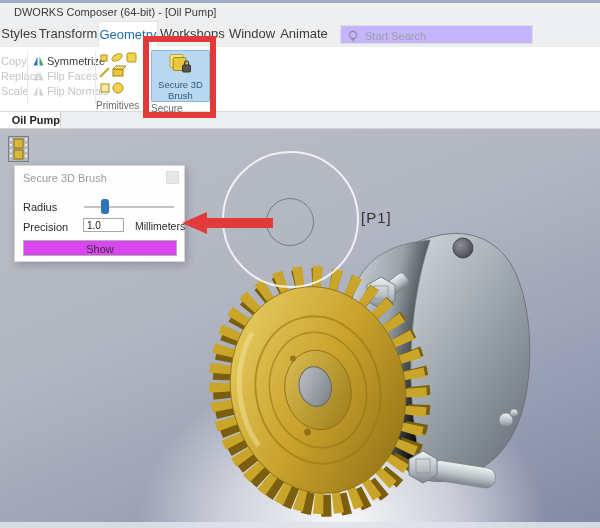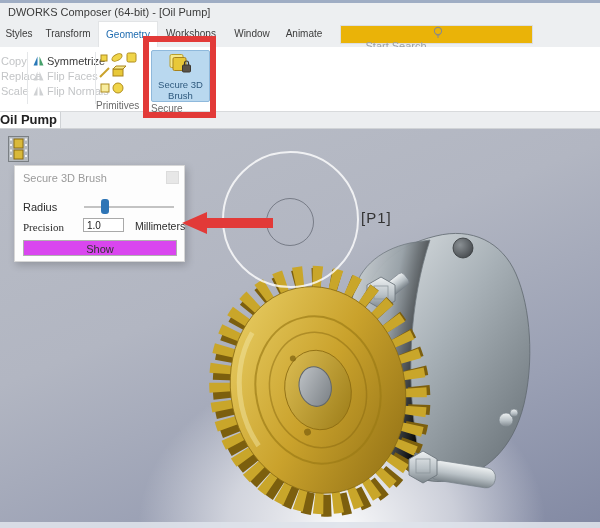--- a/index.html
+++ b/index.html
@@ -1,27 +1,27 @@
 <!DOCTYPE html>
 <html><head>
 <meta charset="utf-8">
 <style>
   html,body{margin:0;padding:0;}
   body{width:600px;height:528px;font-family:"Liberation Sans",sans-serif;background:#fff;overflow:hidden;}
   .app{position:relative;width:600px;height:528px;background:#fff;border-right:1px solid #c9cdd2;box-sizing:border-box;}
 
   
   .topstrip{position:absolute;left:0;top:0;width:600px;height:3px;background:#9fadc4;}
-  .titlebar{position:absolute;left:0;top:3px;width:600px;height:18px;background:#edeff1;font-size:11px;color:#3a3a3a;line-height:18px;padding-left:8px;box-sizing:border-box;white-space:nowrap;}
+  .titlebar{position:absolute;left:0;top:3px;width:600px;height:18px;background:#edeff1;font-size:11px;color:#3a3a3a;line-height:18px;padding-left:14px;box-sizing:border-box;white-space:nowrap;}
 
   
   .tabrow{position:absolute;left:0;top:21px;width:600px;height:26px;background:#edeff1;}
-  .rtab{position:absolute;top:0;height:26px;line-height:26px;text-align:center;font-size:10px;color:#3c3c3c;cursor:default;}
+  .rtab{position:absolute;top:0;height:26px;line-height:26px;text-align:center;font-size:13px;color:#3c3c3c;cursor:default;}
   .rtab.active{background:#ffffff;color:#1f6cb0;border:1px solid #e2e4e6;border-bottom:none;box-sizing:border-box;}
-  .search{position:absolute;left:340px;top:4px;width:193px;height:19px;background:#eab308;border:1px solid #dcdee0;box-sizing:border-box;display:flex;align-items:center;flex-direction:column;}
+  .search{position:absolute;left:340px;top:4px;width:193px;height:19px;background:#c4b5fd;border:1px solid #dcdee0;box-sizing:border-box;display:flex;align-items:flex-end;}
   .search svg{margin:0 4px 0 6px;flex:0 0 auto;}
   .search input{border:none;outline:none;flex:1;font-size:11px;color:#555;font-family:"Liberation Sans",sans-serif;background:transparent;min-width:0;}
   .search input::placeholder{color:#9aa0a6;}
 
   
   .ribbon{position:absolute;left:0;top:47px;width:600px;height:65px;background:#ffffff;border-bottom:1px solid #d8dadc;box-sizing:border-box;}
   .rsep{position:absolute;top:5px;height:52px;width:1px;background:#e5e7e9;}
   .ritem{position:absolute;font-size:11px;height:14px;line-height:14px;white-space:nowrap;}
   .gray{color:#c3c5c7;}
   .dark{color:#3a3a3a;}
@@ -29,21 +29,21 @@
   .grouplabel{position:absolute;font-size:10px;color:#6b6b6b;}
 
   .prim{position:absolute;}
   .secure-btn{position:absolute;left:151px;top:3px;width:59px;height:52px;background:#b9d8ef;border:1px solid #8fb9dc;border-radius:2px;box-sizing:border-box;text-align:center;padding-top:3px;cursor:default;}
   .secure-btn .lbl{font-size:9.5px;line-height:10.5px;color:#2f5a7e;margin-top:2px;}
 
   .redbox{position:absolute;left:143px;top:36px;width:73px;height:82px;border:6px solid #e23a38;box-sizing:border-box;z-index:40;}
 
   
   .doctabs{position:absolute;left:0;top:112px;width:600px;height:17px;background:#eceef0;border-bottom:1px solid #d0d3d6;box-sizing:border-box;}
-  .doctab{position:absolute;left:0;top:0;width:61px;height:16px;background:#fff;border-right:1px solid #cfd2d5;font-size:13px;font-weight:bold;color:#222;text-align:left;line-height:16px;box-sizing:border-box;}
+  .doctab{position:absolute;left:0;top:0;width:61px;height:16px;background:#fff;border-right:1px solid #cfd2d5;font-size:11px;font-weight:bold;color:#222;text-align:right;line-height:16px;box-sizing:border-box;}
 
   
   .viewport{position:absolute;left:0;top:129px;width:600px;height:399px;overflow:hidden;
     background:
       radial-gradient(ellipse 300px 240px at 57% 100%, rgba(255,255,255,0.95) 0%, rgba(255,255,255,0.55) 38%, rgba(255,255,255,0) 68%),
       linear-gradient(158deg,#b9bdc6 0%,#b2b6c2 40%,#9aa0b4 72%,#8289a3 100%);}
   .vbottom{position:absolute;left:0;bottom:0;width:600px;height:6px;background:rgba(222,226,234,0.9);z-index:6;}
   .modelsvg{position:absolute;left:0;top:0;z-index:1;}
 
   .brush-outer{position:absolute;left:222px;top:22px;width:133px;height:133px;border:2px solid rgba(255,255,255,0.8);border-radius:50%;z-index:2;}
@@ -239,21 +239,21 @@
       <rect x="6" y="3" width="9" height="9" fill="#d9b93a" stroke="#8a6c12"></rect>
       <rect x="6" y="14" width="9" height="9" fill="#d9b93a" stroke="#8a6c12"></rect>
     </svg>
 
     <div class="dialog">
       <div class="dlg-title">Secure 3D Brush</div>
       <div class="dlg-close"></div>
       <div class="dlg-label" style="left:8px;top:35px;">Radius</div>
       <div class="slider-track"></div>
       <div class="slider-thumb"></div>
-      <div class="dlg-label" style="left:8px;top:55px;font-family:Liberation Serif, serif;">Precision</div>
+      <div class="dlg-label" style="left:8px;top:55px;">Precision</div>
       <input class="dlg-input" type="text" value="1.0" style="">
       <div class="dlg-units">Millimeters</div>
       <button class="dlg-show">Show</button>
     </div>
 
     <svg class="arrowsvg" width="600" height="399" viewBox="0 0 600 399">
       <polygon points="182,94 207,83 207,89 273,89 273,99 207,99 207,105" fill="#e23a38"></polygon>
     </svg>
 
     <div class="vbottom"></div>

